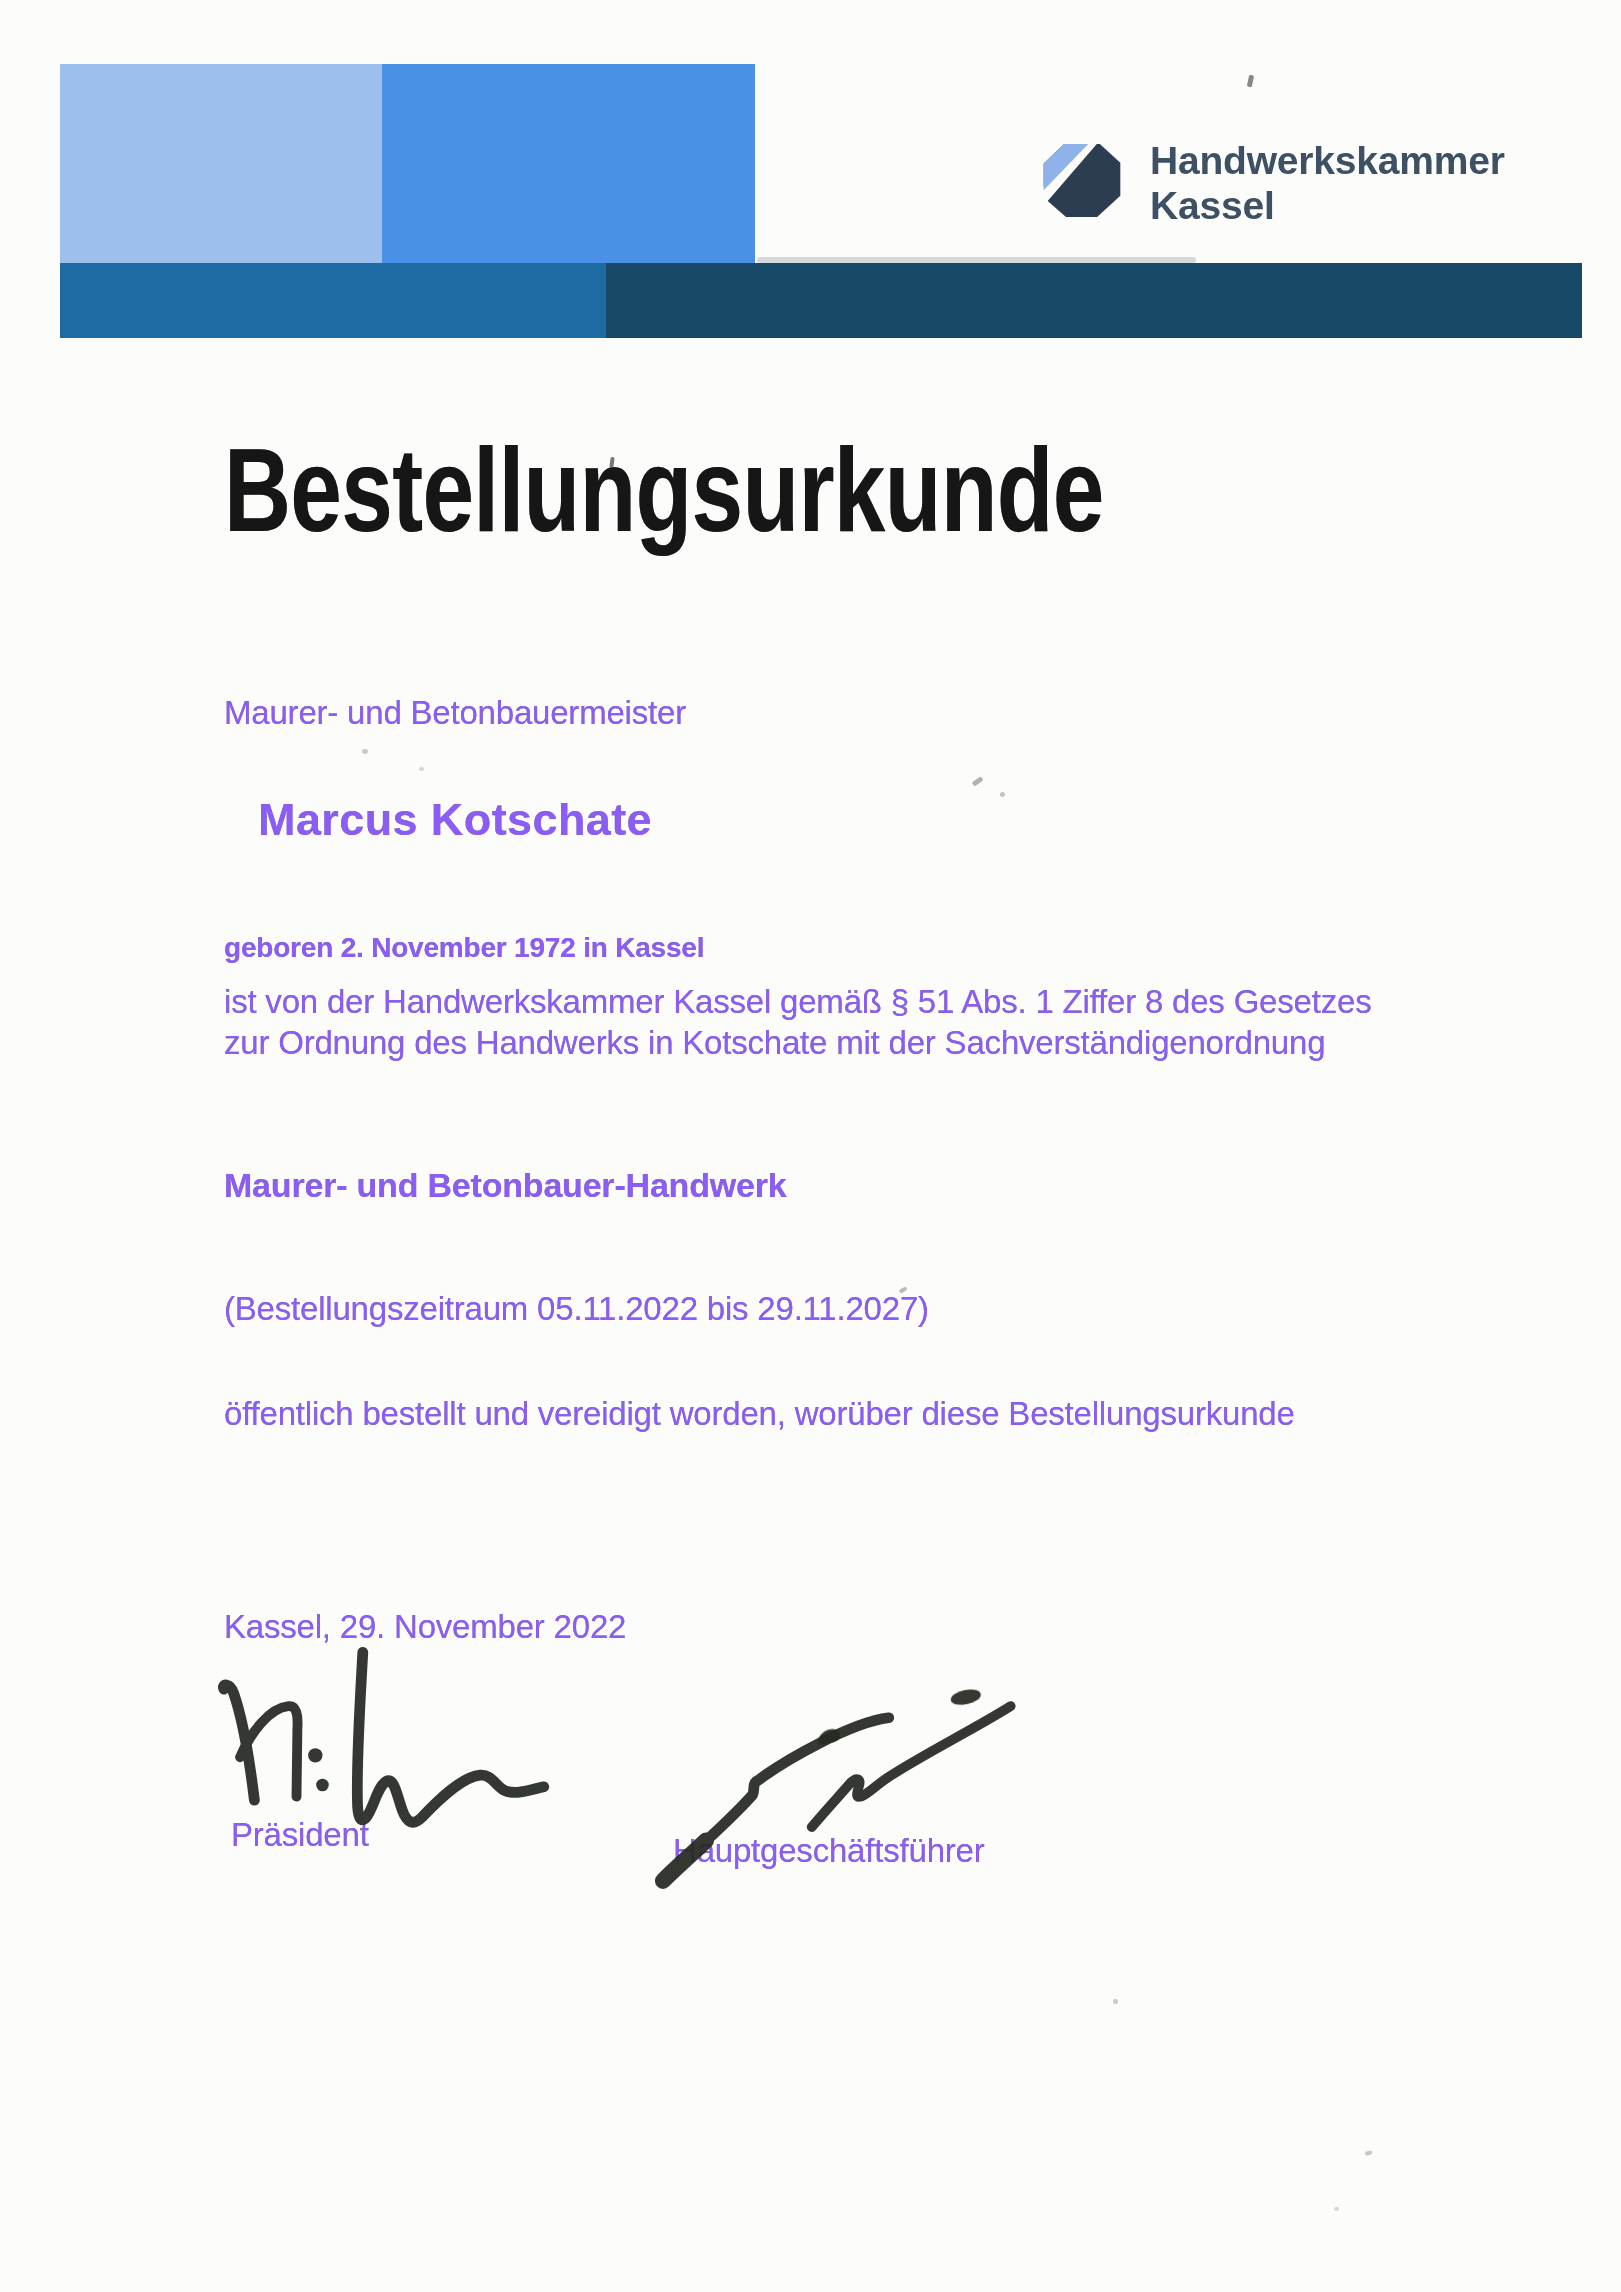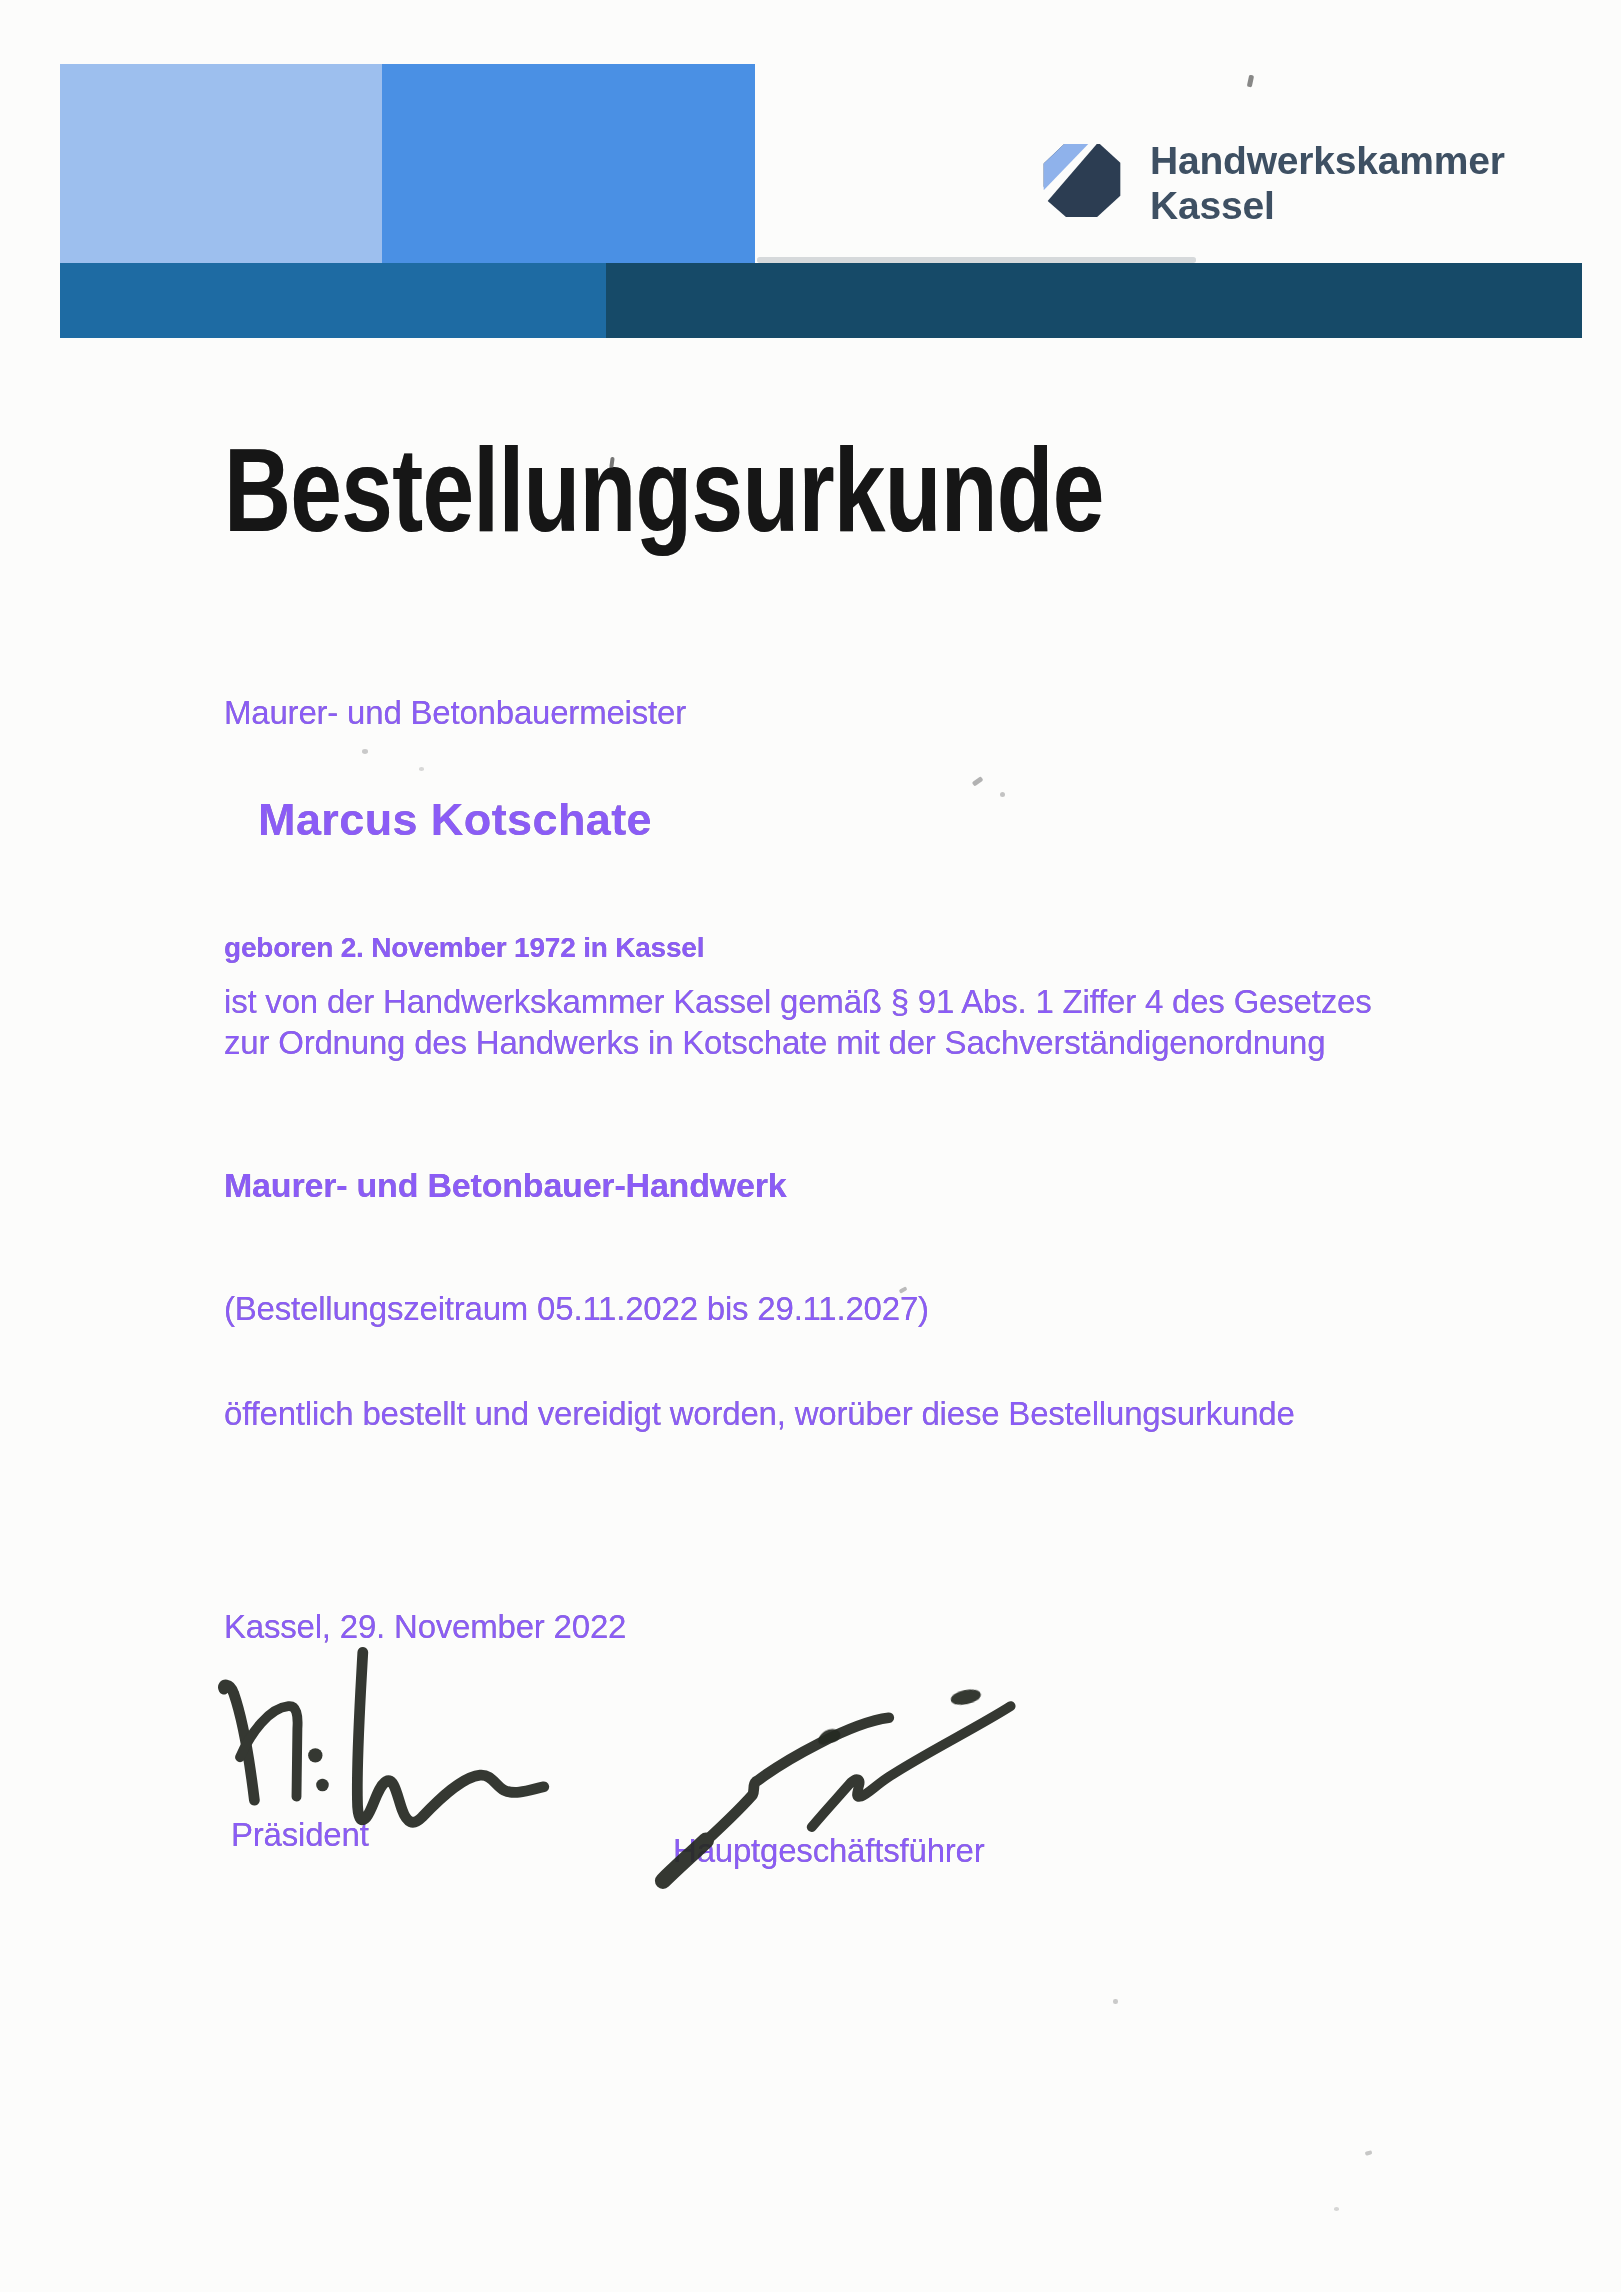--- a/index.html
+++ b/index.html
@@ -62,21 +62,21 @@
       <div>Kassel</div>
     </div>
   </div>
 
   <div class="abs doc-text title">Bestellungsurkunde</div>
   <div class="abs doc-text profession">Maurer- und Betonbauermeister</div>
   <div class="abs doc-text holder">Marcus Kotschate</div>
   <div class="abs doc-text birth">geboren 2. November 1972 in Kassel</div>
 
   <div class="abs doc-text para1">
-    <div>ist von der Handwerkskammer Kassel gemäß § 91 Abs. 1 Ziffer 4 des Gesetzes</div>
+    <div>ist von der Handwerkskammer Kassel gemäß § 51 Abs. 1 Ziffer 8 des Gesetzes</div>
     <div>zur Ordnung des Handwerks in Kotschate mit der Sachverständigenordnung</div>
   </div>
 
   <div class="abs doc-text trade">Maurer- und Betonbauer-Handwerk</div>
   <div class="abs doc-text period">(Bestellungszeitraum 05.11.2022 bis 29.11.2027)</div>
 
   <div class="abs doc-text closing">
     <div>öffentlich bestellt und vereidigt worden, worüber diese Bestellungsurkunde</div>
   </div>
 

